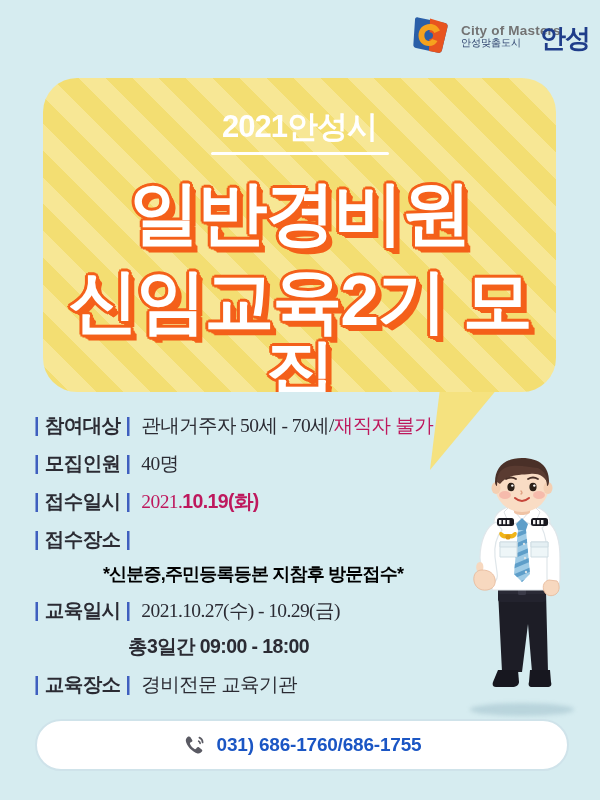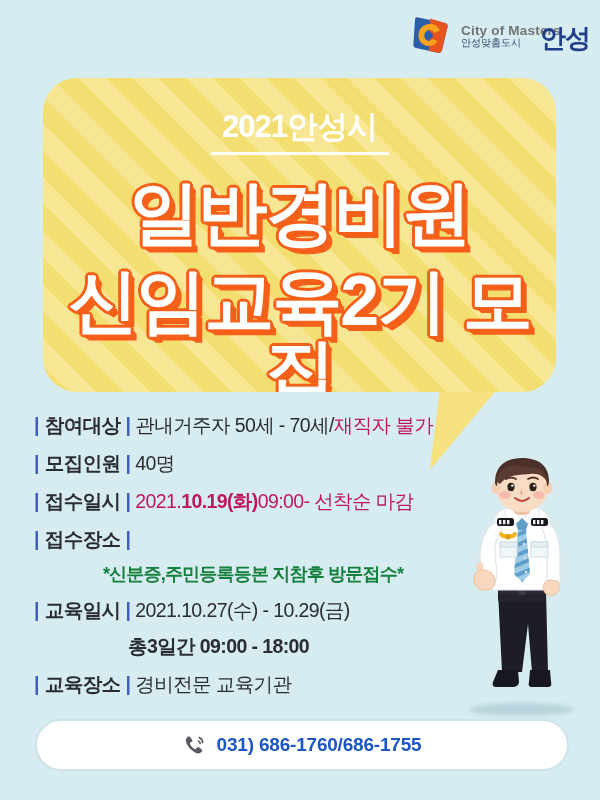--- a/index.html
+++ b/index.html
@@ -60,25 +60,25 @@
   .t-big.l1{top:100px;}
   .t-big.l2{top:188px;}
 
   
   .info{position:absolute;left:34px;top:412px;width:430px;}
   .row{display:flex;align-items:baseline;margin-bottom:11px;font-size:19.5px;
     color:#2b2b33;letter-spacing:-.6px;white-space:nowrap;}
   .label{font-weight:bold;color:#2b2b33;display:flex;align-items:baseline;flex:0 0 auto;}
   .bar{color:#3f5fbf;font-weight:bold;margin:0 5px;}
   .bar.first{margin-left:0;margin-right:6px;}
-  .val{}
+  .val{margin-left:6px;font-family:Liberation Serif, serif;}
   .blue{color:#be185d;}
   .blue-b{color:#1b56c4;font-weight:bold;}
   .bold{font-weight:bold;}
-  .note{text-align:center;font-size:18px;font-weight:bold;color:#15803d;
+  .note{text-align:center;font-size:18px;font-weight:bold;color:#000000;
     letter-spacing:-.8px;margin:-2px 0 11px 8px;}
   .sub{margin:-2px 0 11px 94px;font-size:19.5px;font-weight:bold;color:#2b2b33;
     letter-spacing:-.6px;}
 
   
   .guard{position:absolute;left:452px;top:458px;width:138px;height:260px;}
   .g-shadow{position:absolute;left:18px;top:245px;width:104px;height:13px;
     background:rgba(120,160,175,.30);border-radius:50%;filter:blur(2px);}
 
   
@@ -144,21 +144,20 @@
     </div>
 
     <div class="row">
       <span class="label">
         <span class="bar first">|</span>
           <span>접수일시</span>
           <span class="bar">|</span>
       </span>
       <span class="val blue">2021.</span>
         <span class="blue bold">10.19(화)</span>
-        <span class="blue"> 09:00- 선착순 마감</span>
     </div>
 
     <div class="row">
       <span class="label">
         <span class="bar first">|</span>
           <span>접수장소</span>
           <span class="bar">|</span>
       </span>
     </div>
 

